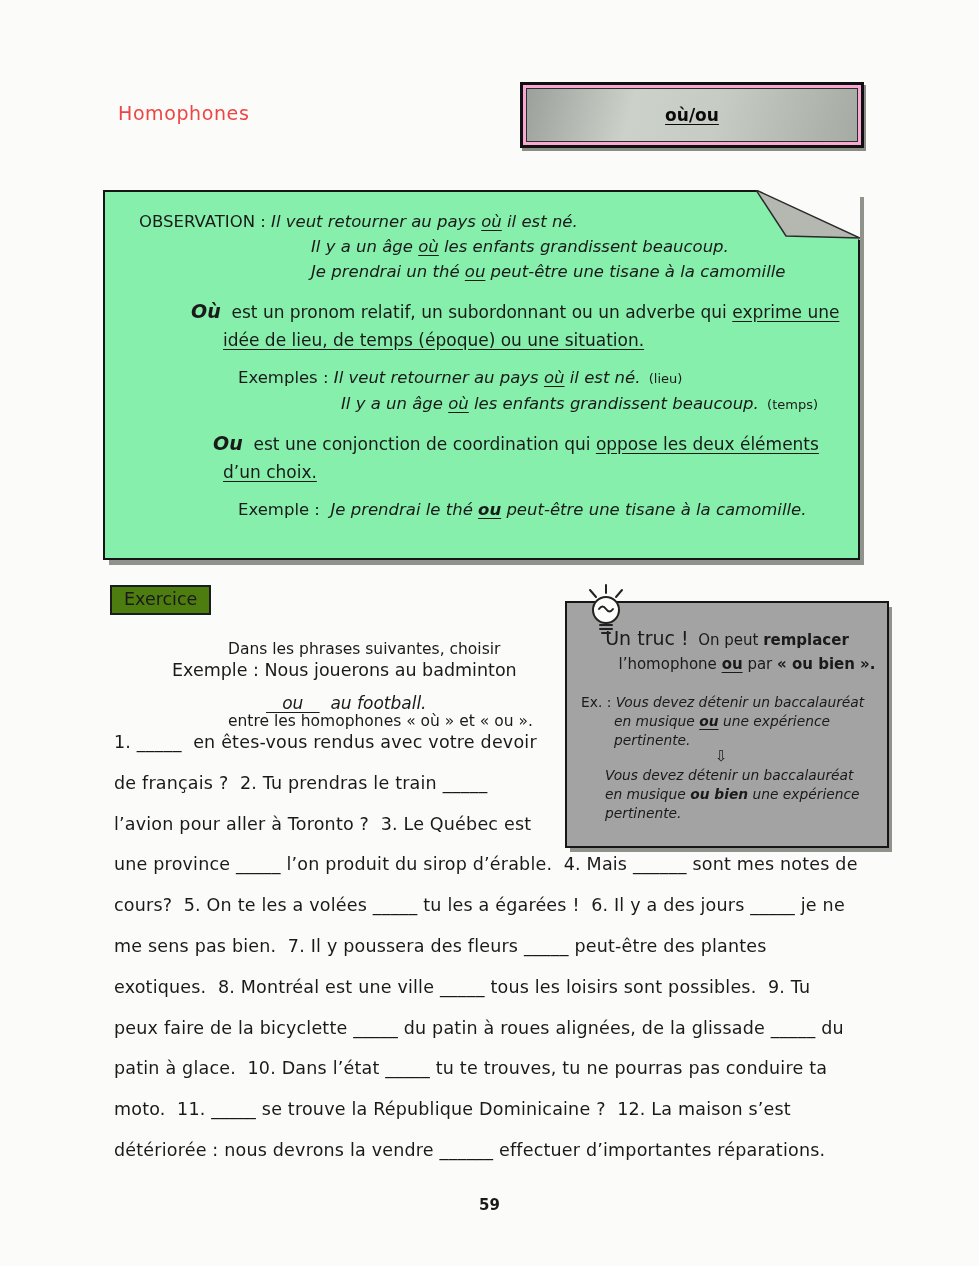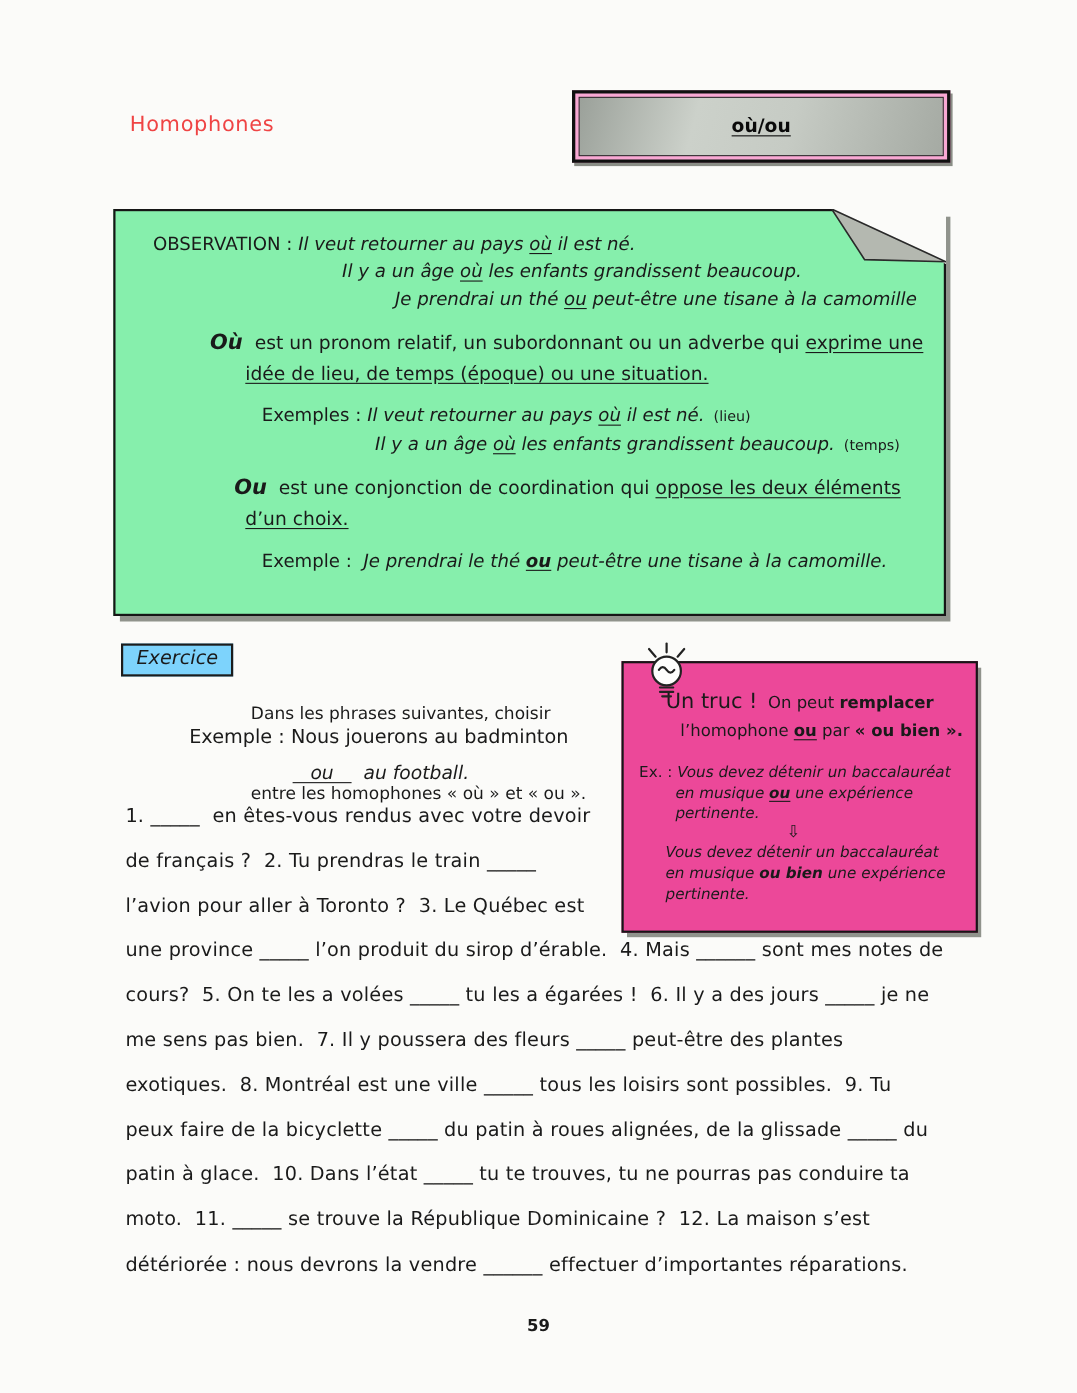--- a/index.html
+++ b/index.html
@@ -33,42 +33,42 @@
   
   .obs-box{
     position:absolute;left:103px;top:190px;width:753px;height:366px;
     border:2px solid #161616;background:#86efac;
     box-shadow:5px 6px 0 -1px #90938c;
   }
   .obs-fold{position:absolute;top:-2px;right:-2px;}
   .obs-box .t{position:absolute;white-space:pre;font-size:16.5px;}
   .obs-intro0{left:34px;top:20px;}
   .obs-intro1{left:206px;top:45px;}
-  .obs-intro2{left:206px;top:70px;margin-left:48px;}
+  .obs-intro2{left:206px;top:70px;}
   .obs-rule1a{left:86px;top:108px;font-size:17px !important;}
   .obs-rule1b{left:118px;top:138px;font-size:17px !important;}
   .obs-ex0{left:133px;top:176px;}
   .obs-ex1{left:236px;top:202px;}
   .obs-rule2a{left:86px;top:240px;font-size:17px !important;margin-left:22px;}
   .obs-rule2b{left:118px;top:270px;font-size:17px !important;}
   .obs-example2{left:133px;top:308px;}
 
   
   .exo-label{
     position:absolute;left:110px;top:585px;border:2px solid #1c1c1c;
-    padding:2px 12px 4px;font-size:17.5px;background:#7dd3fc;font-style:italic;
+    padding:2px 12px 4px;font-size:17.5px;background:#4d7c0f;
   }
   .exo-instr{left:228px;top:589px;font-size:15.5px;line-height:24px;}
   .exo-example1{left:172px;top:660px;font-size:17.5px;}
   .exo-example2{left:266px;top:693px;font-size:17px;font-style:italic;}
 
   
   .tip-box{
     position:absolute;left:565px;top:601px;width:320px;height:243px;
-    border:2px solid #161616;background:#ec4899;
+    border:2px solid #161616;background:#a3a3a3;
     box-shadow:4px 5px 0 -1px #90938c;
   }
   .tip-box .t{position:absolute;white-space:pre;font-size:15px;}
   .tip-title1{top:24px;left:0;width:100%;text-align:center;}
   .tip-title2{top:52px;left:0;width:100%;text-align:center;padding-left:20px;}
   .tip-box .ex{font-size:13.8px;line-height:19px;}
   .tip-ex0{left:14px;top:90px;}
   .tip-ex1{left:47px;top:109px;}
   .tip-ex2{left:47px;top:128px;}
   .tip-arrow{left:148px;top:144px;font-size:15px;}

